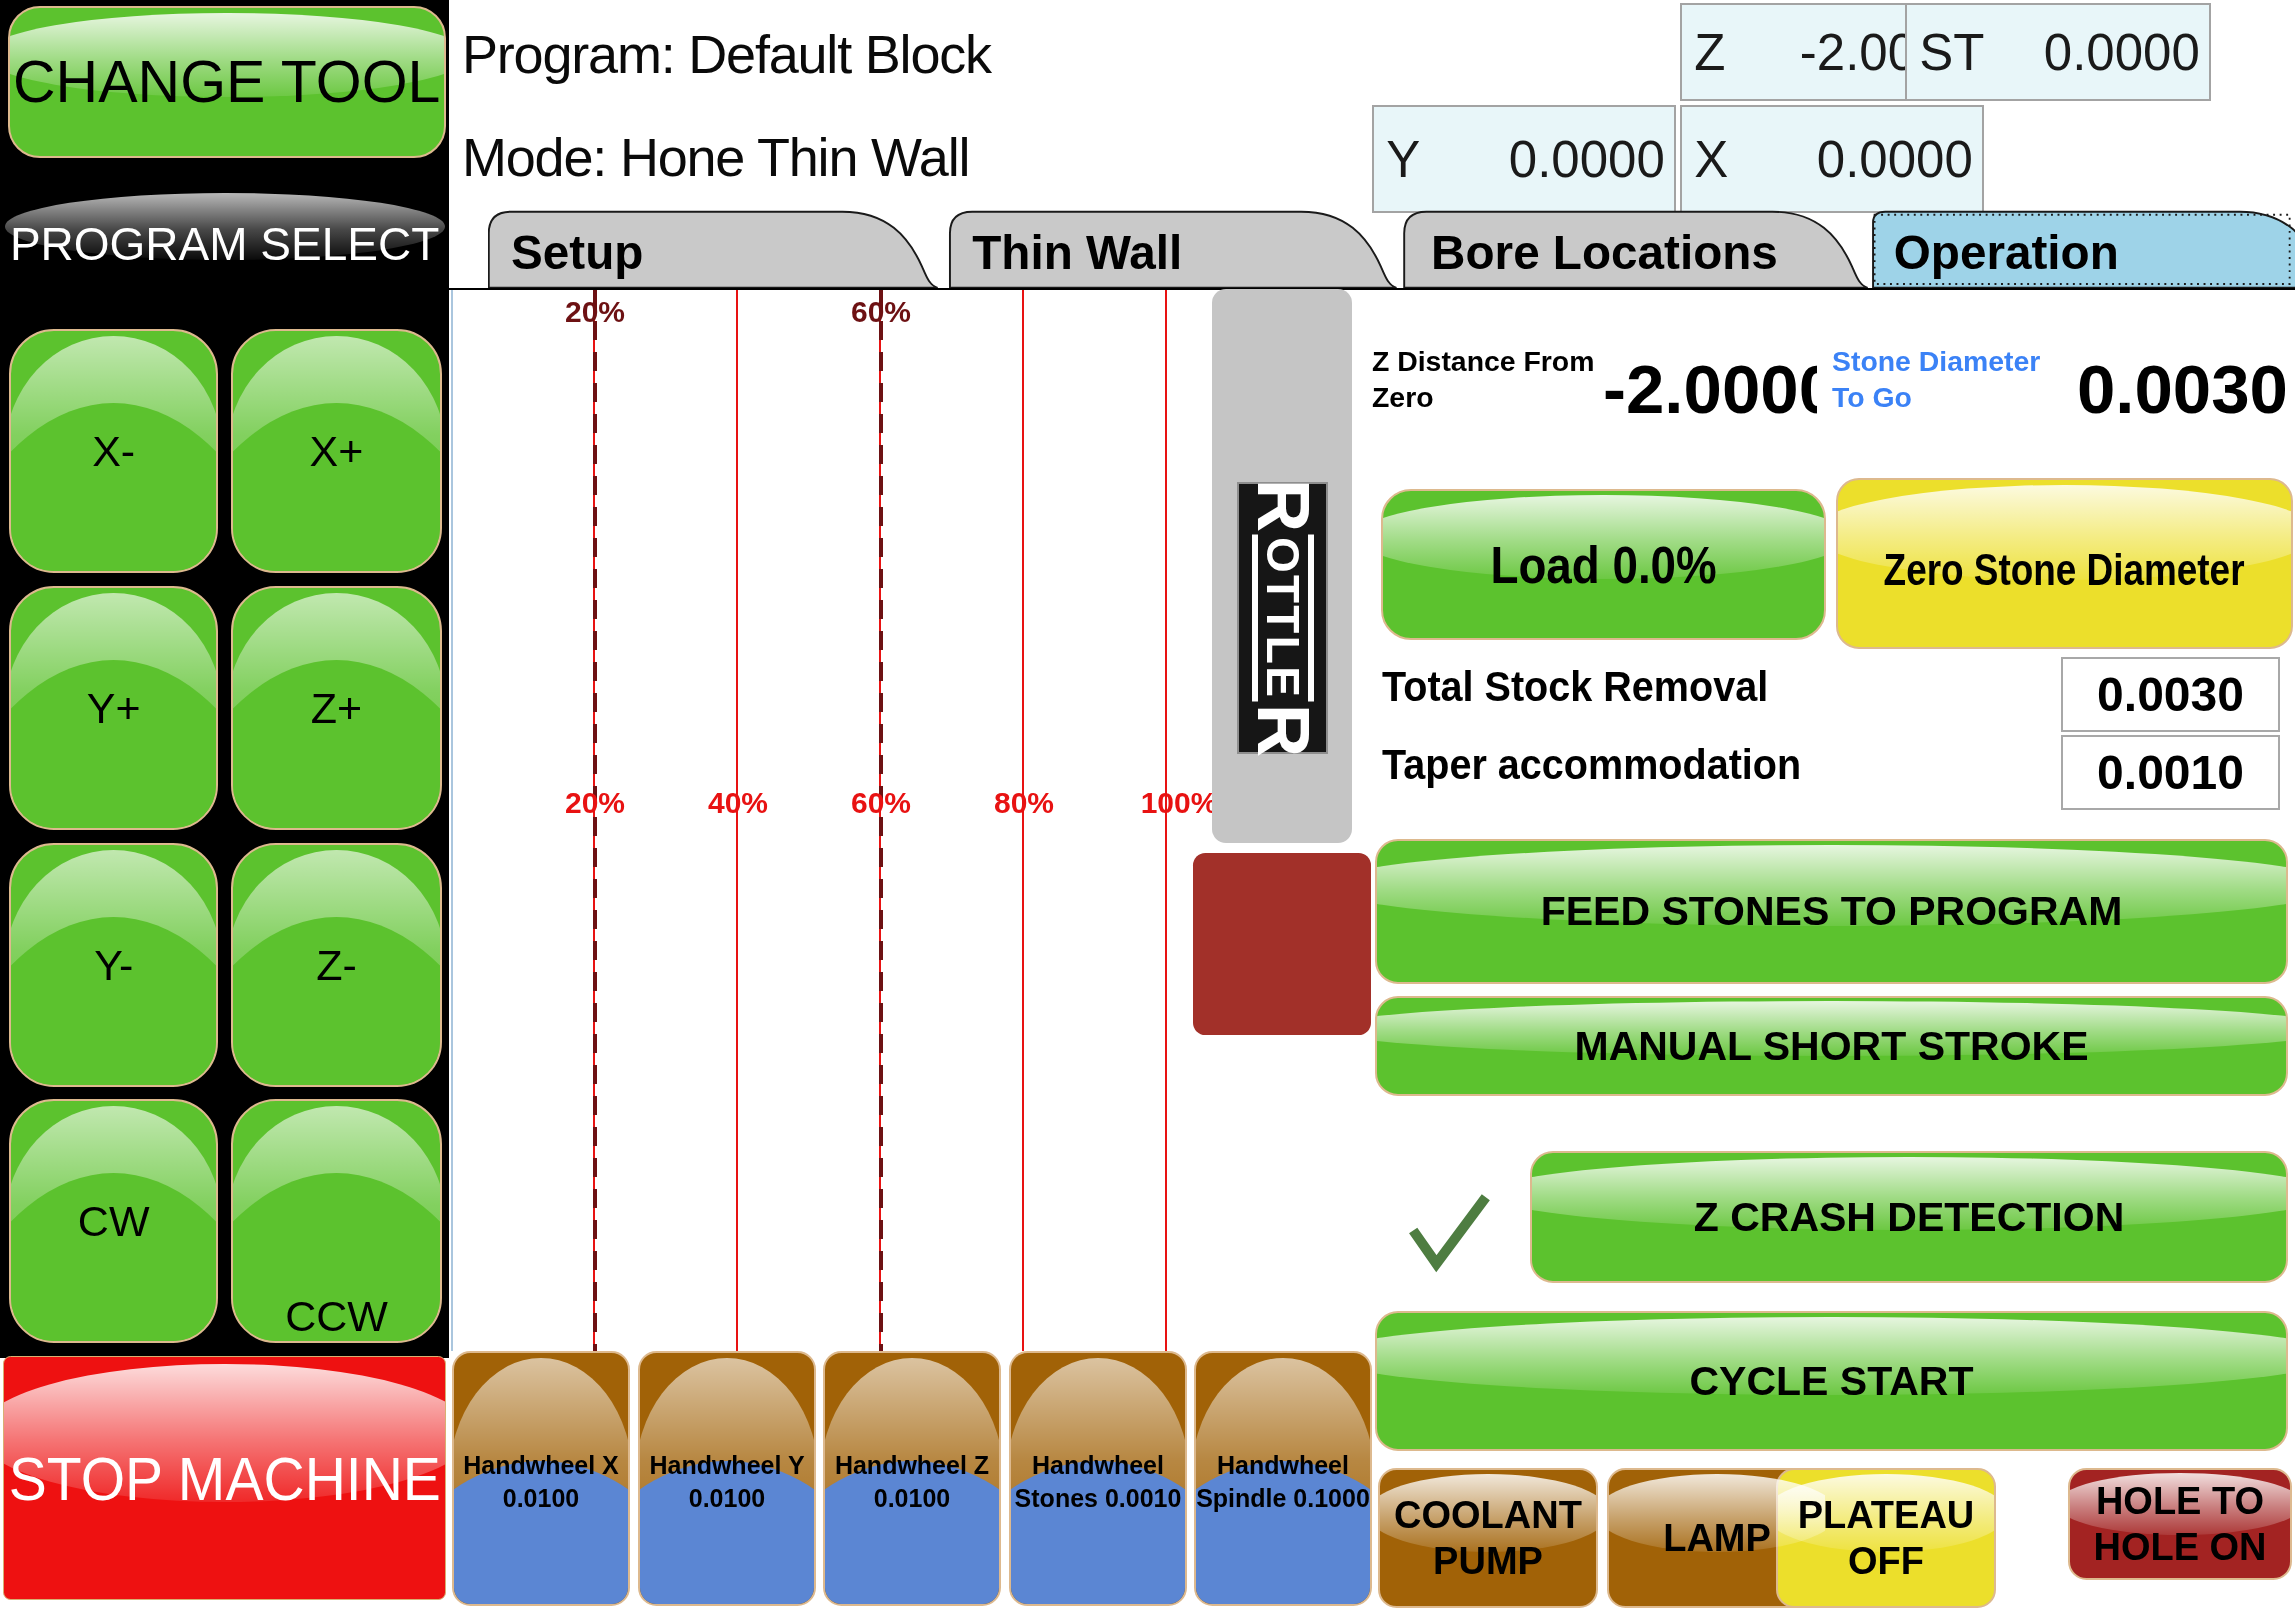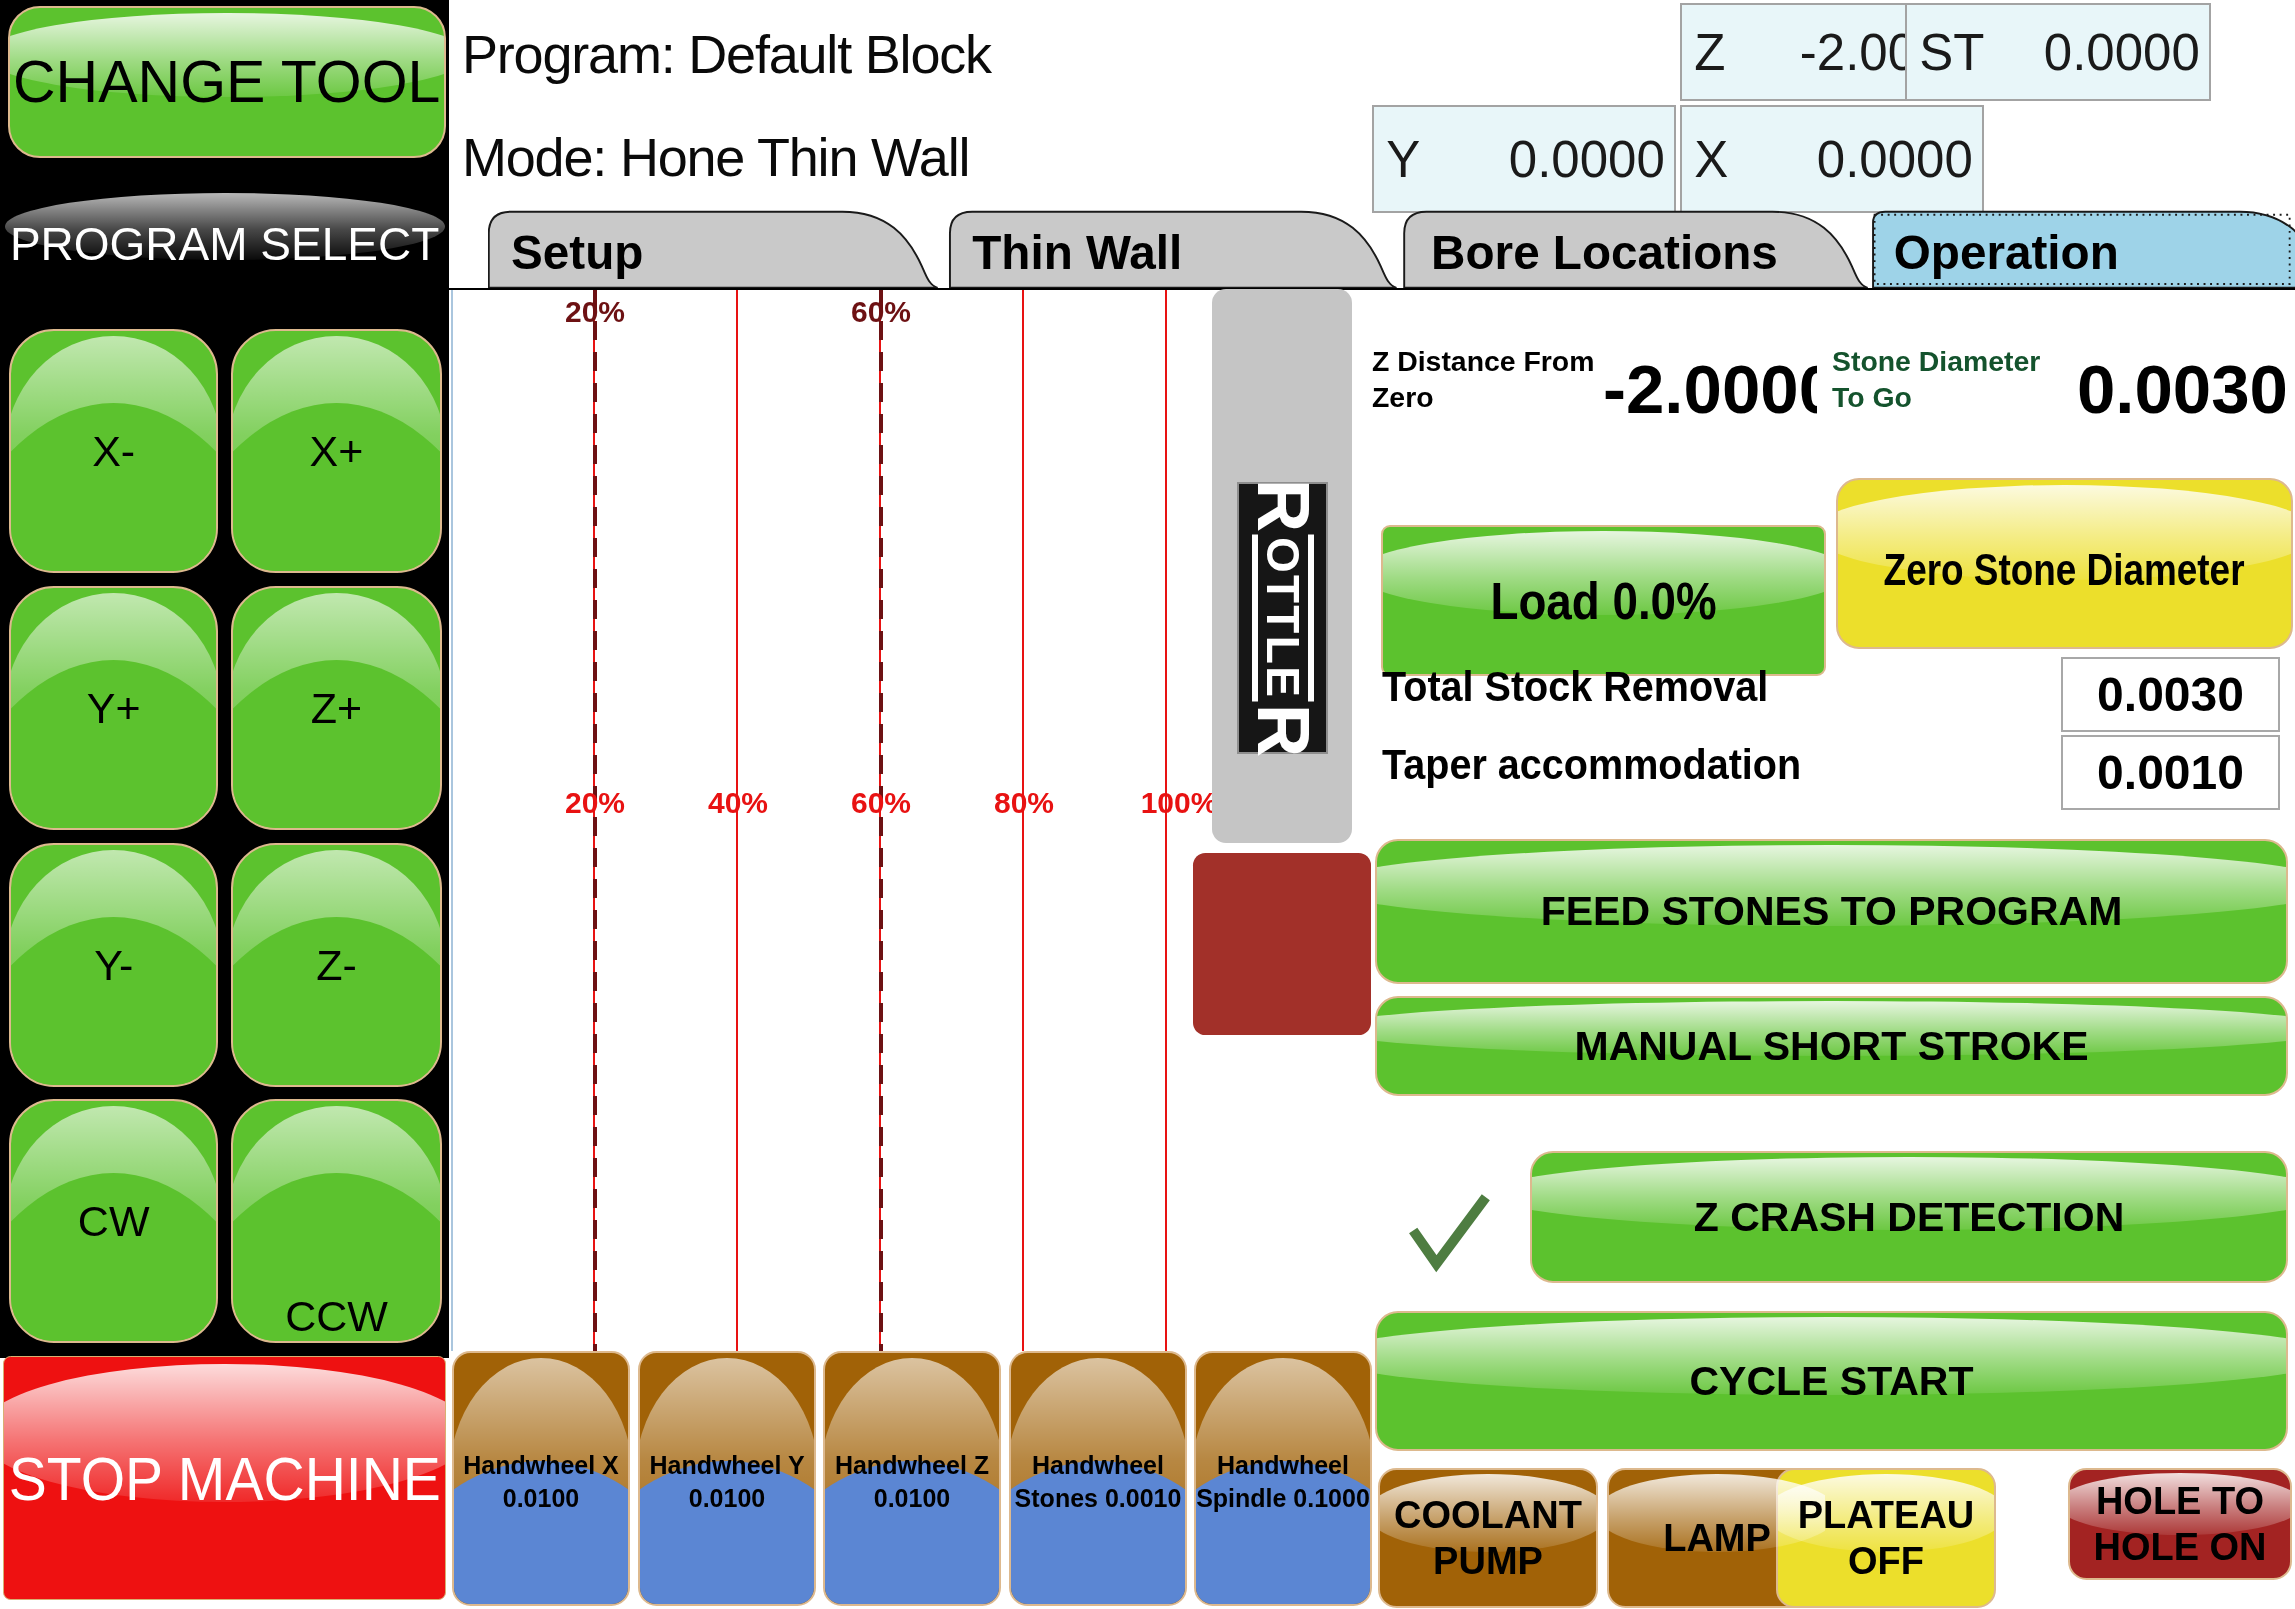--- a/index.html
+++ b/index.html
@@ -138,24 +138,24 @@
          display:flex;align-items:center;justify-content:center;color:#fff;">
       <span style="font-size:74px;font-weight:bold;line-height:74px;">R</span>
       <span style="display:inline-block;border-top:6.2px solid #fff;border-bottom:6.2px solid #fff;padding:2.3px 2.3px;margin:0 2.3px;font-size:46px;font-weight:bold;letter-spacing:2.3px;line-height:46px;">OTTLE</span>
       <span style="font-size:74px;font-weight:bold;line-height:74px;">R</span>
     </div>
   </div>
   <div class="abs" style="left:1193px;top:853px;width:178px;height:182px;background:#a23029;border-radius:12.3px;"></div>
 
   <div class="abs" style="left:1372px;top:343px;font-size:28.4px;font-weight:bold;line-height:36px;color:#000;">Z Distance From<br>Zero</div>
   <div class="abs" style="left:1603px;top:348px;width:214px;height:83px;overflow:hidden;font-size:69px;font-weight:bold;color:#000;line-height:83px;white-space:nowrap;">-2.0000</div>
-  <div class="abs" style="left:1832px;top:343px;font-size:28.4px;font-weight:bold;line-height:36px;color:#14532d;">Stone Diameter<br>To Go</div>
+  <div class="abs" style="left:1832px;top:343px;font-size:28.4px;font-weight:bold;line-height:36px;color:#3b82f6;">Stone Diameter<br>To Go</div>
   <div class="abs" style="left:2037px;top:348px;width:251px;height:83px;font-size:69px;font-weight:bold;color:#000;line-height:83px;text-align:right;">0.0030</div>
 
-  <div class="btn shine green" style="left:1381px;top:489px;width:445px;height:151px;border-radius:9px;margin-top:36px;">
+  <div class="btn shine green" style="left:1381px;top:489px;width:445px;height:151px;border-radius:30px;">
     <span class="lab" style="font-size:52px;font-weight:bold;transform:scaleX(.88);">Load 0.0%</span>
   </div>
   <div class="btn shine yellow" style="left:1836px;top:478px;width:457px;height:171px;border-radius:23px;">
     <span class="lab" style="font-size:45px;font-weight:bold;transform:scaleX(.82);margin-top:12.3px;">Zero Stone Diameter</span>
   </div>
 
   <div class="abs" style="left:1382px;top:662px;font-size:43px;font-weight:bold;color:#000;white-space:nowrap;transform:scaleX(.92);transform-origin:0 0;">Total Stock Removal</div>
   <div class="abs vbox" style="left:2061px;top:657px;">0.0030</div>
   <div class="abs" style="left:1382px;top:740px;font-size:43px;font-weight:bold;color:#000;white-space:nowrap;transform:scaleX(.92);transform-origin:0 0;">Taper accommodation</div>
   <div class="abs vbox" style="left:2061px;top:735px;">0.0010</div>

